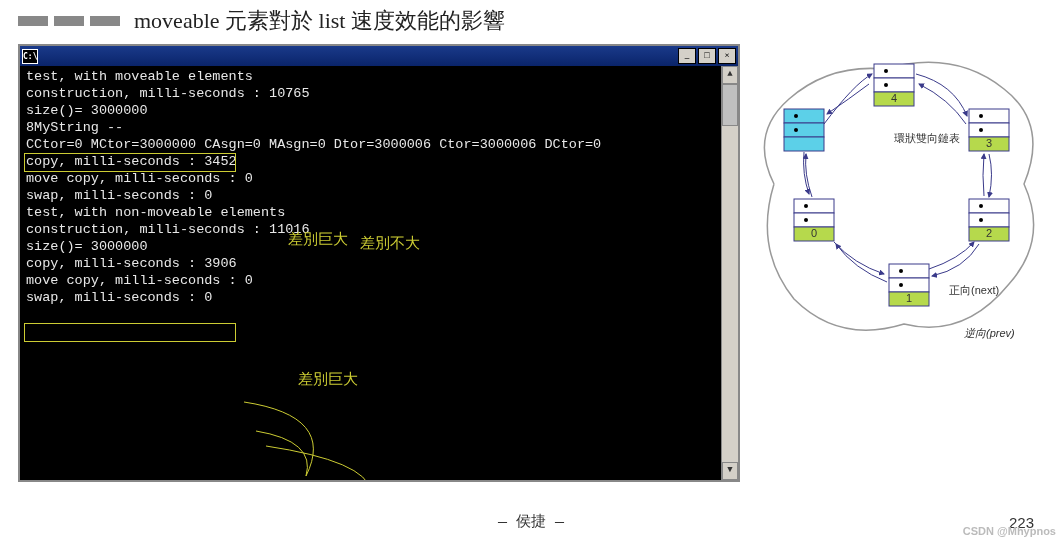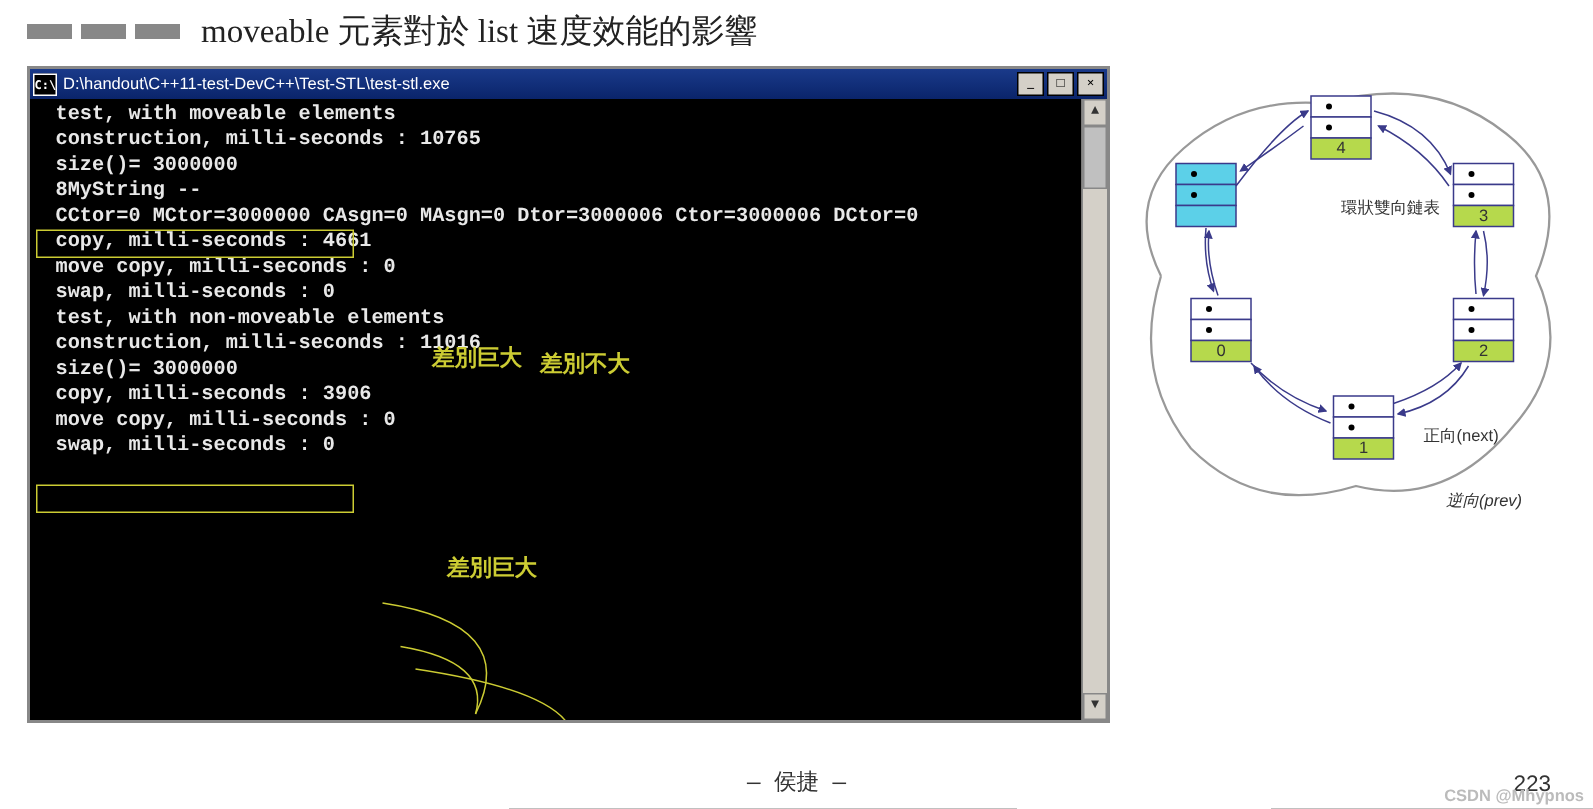--- a/index.html
+++ b/index.html
@@ -8,21 +8,21 @@
 .bars{display:flex;gap:6px;}
 .bar{width:30px;height:10px;background:#888;}
 .title{font-family:"Times New Roman","SimSun",serif;font-size:22px;color:#222;}
 .content{display:flex;gap:14px;margin-top:8px;}
 .console-win{width:720px;border:2px solid #888;background:#d4d0c8;}
 .titlebar{background:linear-gradient(#1a3a8a,#0a246a);color:#fff;height:20px;display:flex;align-items:center;justify-content:space-between;padding:0 2px;}
 .tb-left{display:flex;align-items:center;gap:4px;font-size:11px;font-family:Tahoma,sans-serif;}
 .ca-icon{width:14px;height:13px;background:#000;border:1px solid #fff;color:#fff;font:bold 8px/13px monospace;text-align:center;}
 .tb-btns{display:flex;gap:2px;}
 .tb-btn{width:16px;height:14px;background:#d4d0c8;border:1px solid #000;font:bold 9px/13px Tahoma;text-align:center;color:#000;}
-.term{position:relative;background:#000;font-family:"Courier New",monospace;font-size:13.5px;color:#e8e8e8;line-height:17px;padding:2px 17px;height:410px;overflow:hidden;font-weight:bold;}
+.term{position:relative;background:#000;font-family:"Courier New",monospace;font-size:13.5px;color:#e8e8e8;line-height:17px;padding:2px 6px;height:410px;overflow:hidden;}
 .term .sbar{position:absolute;right:0;top:0;bottom:0;width:16px;background:#d4d0c8;border-left:1px solid #888;}
 .term .sbar .arr{height:16px;background:#d4d0c8;border:1px solid #888;font-size:9px;text-align:center;line-height:14px;color:#333;}
 .term .sbar .thumb{height:40px;background:#c0c0c0;border:1px solid #888;}
 .hl{position:absolute;border:1px solid #cccc33;pointer-events:none;}
 .ann{position:absolute;color:#cccc33;font-size:15px;font-family:"SimSun",serif;pointer-events:none;}
 .curve{position:absolute;pointer-events:none;}
 .diagram{width:290px;}
 .diagram svg{display:block;}
 .footer{position:absolute;bottom:8px;left:0;right:0;text-align:center;font-family:Liberation Mono, monospace;font-size:15px;color:#333;}
 .page-num{position:absolute;bottom:8px;right:28px;font-family:Arial;font-size:15px;color:#333;}
@@ -47,36 +47,35 @@
         <div class="bar"></div>
     </div>
     <div class="title">moveable 元素對於 list 速度效能的影響</div>
   </div>
 
   <div class="content">
     <div class="console-win">
       <div class="titlebar">
         <div class="tb-left">
           <div class="ca-icon">C:\</div>
-          <span>D:\handout\C++11-test-DevC++\Test-STL\test-stl.exe</span>
         </div>
         <div class="tb-btns">
           <div class="tb-btn">_</div>
           <div class="tb-btn">□</div>
           <div class="tb-btn">×</div>
         </div>
       </div>
       <div class="term">
         <div></div>
         <div>test, with moveable elements</div>
         <div>construction, milli-seconds : 10765</div>
         <div>size()= 3000000</div>
         <div>8MyString --</div>
         <div> CCtor=0 MCtor=3000000 CAsgn=0 MAsgn=0 Dtor=3000006 Ctor=3000006 DCtor=0</div>
-        <div>copy, milli-seconds : 4661</div>
+        <div>copy, milli-seconds : 3452</div>
         <div>move copy, milli-seconds : 0</div>
         <div>swap, milli-seconds : 0</div>
         <div></div>
         <div></div>
         <div>test, with non-moveable elements</div>
         <div>construction, milli-seconds : 11016</div>
         <div>size()= 3000000</div>
         <div>copy, milli-seconds : 3906</div>
         <div>move copy, milli-seconds : 0</div>
         <div>swap, milli-seconds : 0</div>

